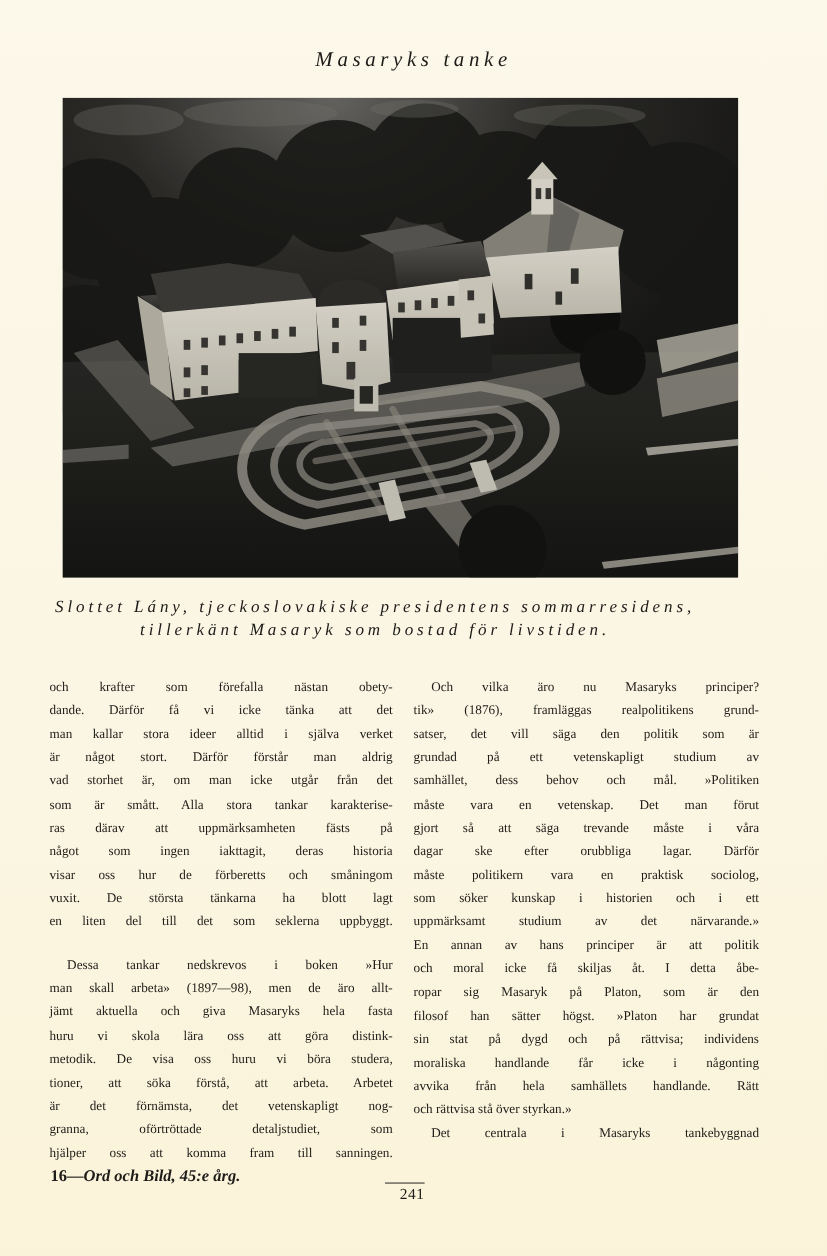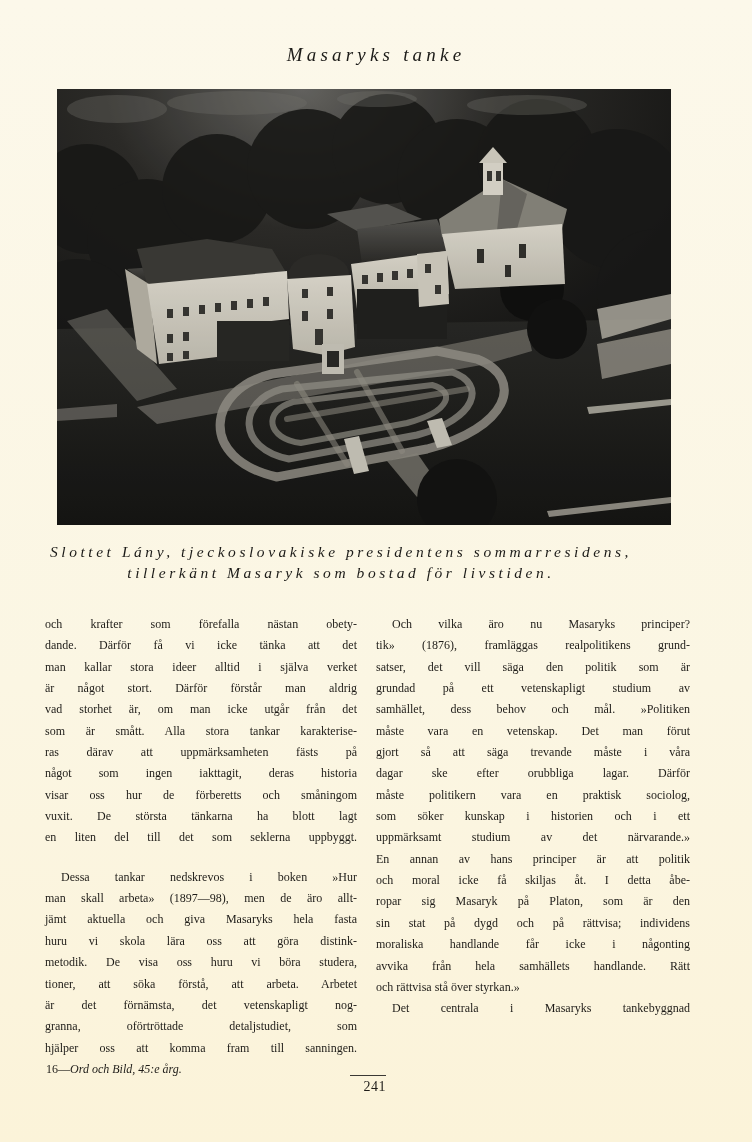--- a/index.html
+++ b/index.html
@@ -35,21 +35,21 @@
     font-size: 12px; line-height: 21.35px; color: #1e1c18;
   }
   .col-left { left: 45px; width: 312px; }
   .col-right { left: 376px; width: 314px; }
   .line { display: block; text-align: justify; text-align-last: justify; white-space: nowrap; height: 21.35px; }
   .line.last { text-align-last: left; }
   .line.indent { padding-left: 16px; }
   .para-gap { height: 18px; }
   .footer-sig {
     position: absolute; top: 1062px; left: 46px;
-    font-family: "Liberation Serif", serif; font-size: 12px; color: #1e1c18;
+    font-family: "Liberation Serif", serif; font-size: 15px; color: #1e1c18; font-weight: bold;
   }
   .footer-sig .it { font-style: italic; }
   .page-rule {
     position: absolute; top: 1075px; left: 350px; width: 36px; height: 1px; background: #3a3834;
   }
   .page-number {
     position: absolute; top: 1079px; left: 350px; width: 36px; text-align: right;
     font-family: "Liberation Serif", serif; font-size: 14px; letter-spacing: 0.5px; color: #1e1c18;
   }
 </style>
@@ -243,20 +243,21 @@
       <span class="line">samhället, dess behov och mål. »Politiken</span>
       <span class="line">måste vara en vetenskap. Det man förut</span>
       <span class="line">gjort så att säga trevande måste i våra</span>
       <span class="line">dagar ske efter orubbliga lagar. Därför</span>
       <span class="line">måste politikern vara en praktisk sociolog,</span>
       <span class="line">som söker kunskap i historien och i ett</span>
       <span class="line">uppmärksamt studium av det närvarande.»</span>
       <span class="line">En annan av hans principer är att politik</span>
       <span class="line">och moral icke få skiljas åt. I detta åbe-</span>
       <span class="line">ropar sig Masaryk på Platon, som är den</span>
+      <span class="line">filosof han sätter högst. »Platon har grundat</span>
       <span class="line">sin stat på dygd och på rättvisa; individens</span>
       <span class="line">moraliska handlande får icke i någonting</span>
       <span class="line">avvika från hela samhällets handlande. Rätt</span>
       <span class="line last">och rättvisa stå över styrkan.»</span>
     </div>
     <div>
       <span class="line indent">Det centrala i Masaryks tankebyggnad</span>
     </div>
   </div>
 

